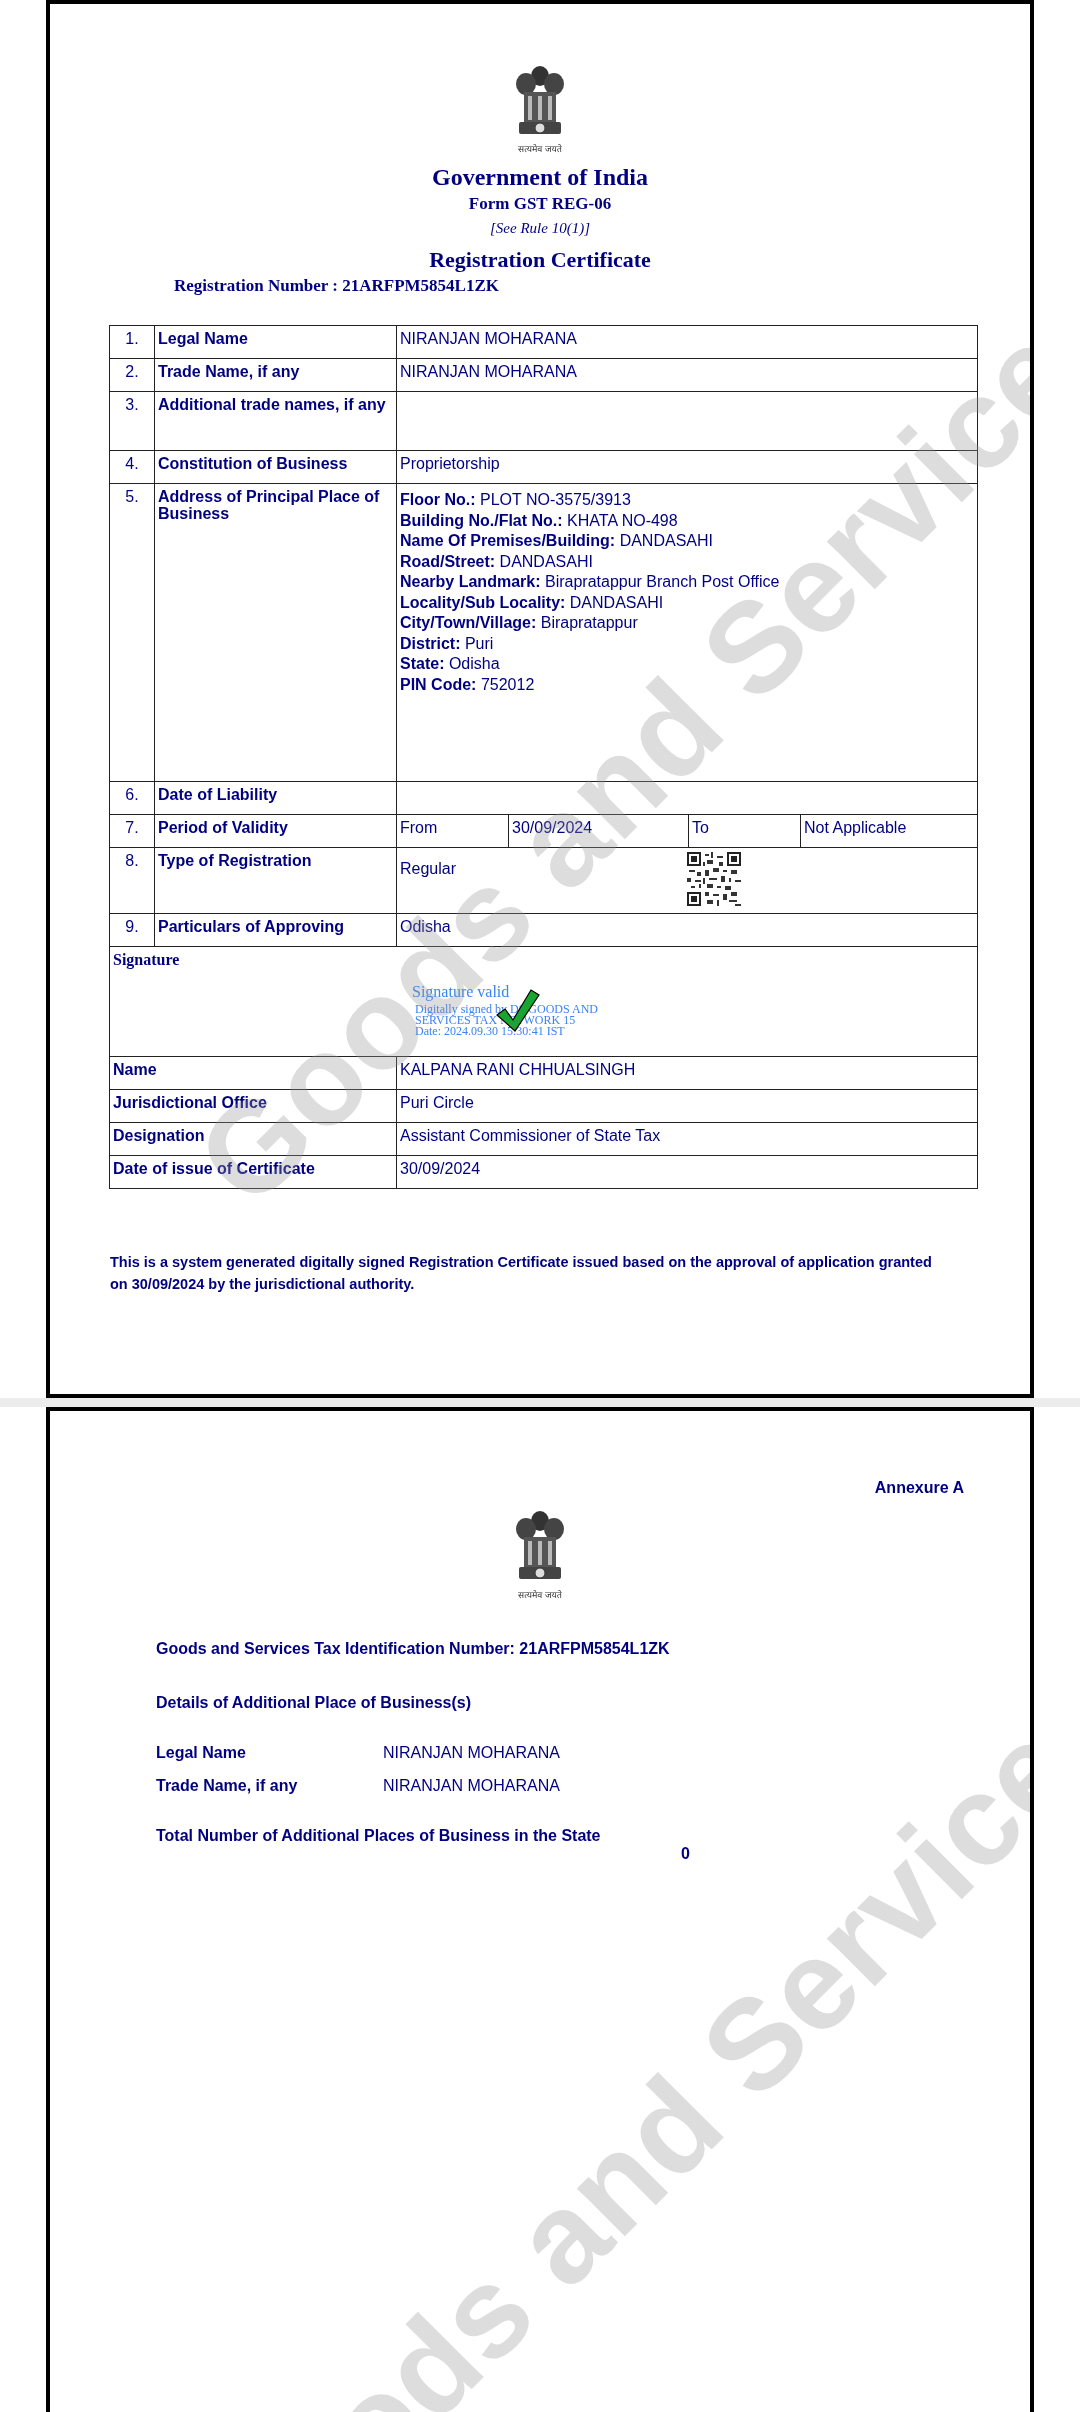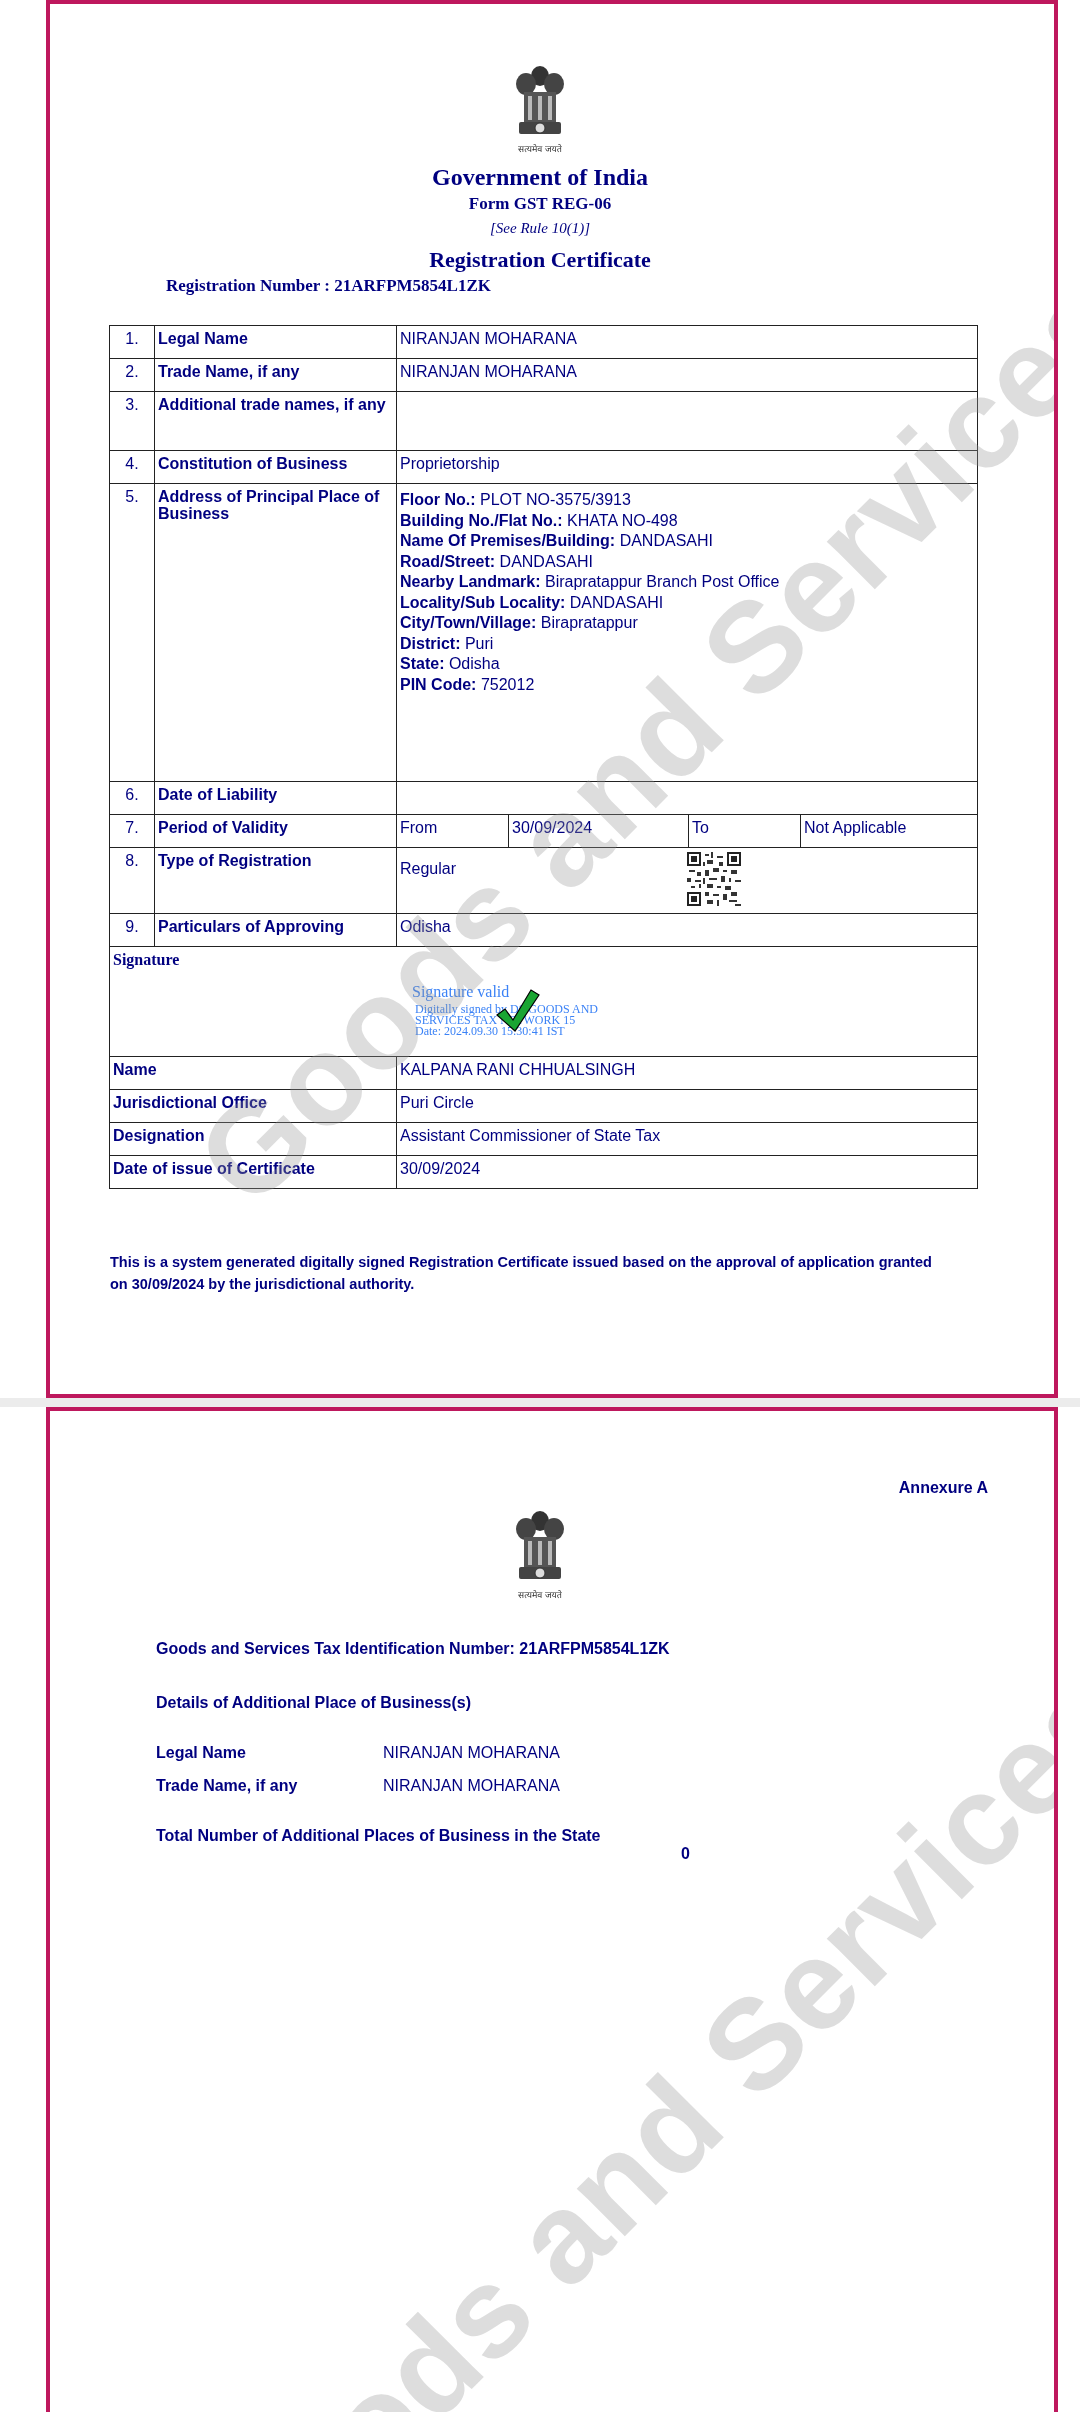--- a/index.html
+++ b/index.html
@@ -1,18 +1,18 @@
 <!DOCTYPE html>
 <html><head>
 <meta charset="utf-8">
 <style>
   html, body { margin:0; padding:0; }
   body { width:1080px; height:2412px; background:#ffffff; position:relative; overflow:hidden;
          font-family:"Liberation Sans", sans-serif; color:#000080; }
-  .page { position:absolute; left:46px; width:980px; border:4px solid #be185d; background:#fff; box-sizing:content-box; overflow:hidden;padding-left:24px; }
+  .page { position:absolute; left:46px; width:980px; border:4px solid #000000; background:#fff; box-sizing:content-box; overflow:hidden; }
   #page1 { top:0; height:1390px; }
   #page2 { top:1407px; height:1010px; border-bottom:none; }
   .gap { position:absolute; left:0; width:1080px; top:1398px; height:9px; background:#ececec; }
   .abs { position:absolute; }
   .serif { font-family:"Liberation Serif", serif; font-weight:bold; }
   .center { text-align:center; width:980px; left:0; }
   .watermark { position:absolute; font-family:"Liberation Sans", sans-serif; font-weight:bold; color:rgba(150,150,150,0.32);
                font-size:128px; white-space:nowrap; transform-origin:0 0; transform:rotate(-45deg); pointer-events:none; z-index:5; letter-spacing:1px; }
   table.cert { position:absolute; left:59px; top:321px; width:869px; border-collapse:collapse; font-size:16px; z-index:1; }
   table.cert td { border:1.5px solid #222; padding:4px 3px; vertical-align:top; color:#000080; line-height:17px; }
@@ -42,21 +42,21 @@
     <rect x="38" y="34" width="4" height="24" fill="#bbb"></rect>
     <rect x="9" y="60" width="42" height="12" rx="2" fill="#444"></rect>
     <circle cx="30" cy="66" r="5" fill="#ddd" stroke="#333"></circle>
   </svg>
   <div class="abs center" style="top:138px; font-size:9px; color:#333;">सत्यमेव जयते</div>
 
   <div class="abs center serif" style="top:160px; font-size:24px;">Government of India</div>
   <div class="abs center serif" style="top:190px; font-size:17px;">Form GST REG-06</div>
   <div class="abs center" style="top:216px; font-size:15px; font-family:'Liberation Serif', serif; font-style:italic;">[See Rule 10(1)]</div>
   <div class="abs center serif" style="top:243px; font-size:22px;">Registration Certificate</div>
-  <div class="abs serif" style="left:116px; top:272px; font-size:17px;">Registration Number : 21ARFPM5854L1ZK</div>
+  <div class="abs serif" style="left:124px; top:272px; font-size:17px;">Registration Number : 21ARFPM5854L1ZK</div>
 
   <table class="cert">
     <tbody>
         <tr style="height:33px;">
       <td class="num">1.</td>
       <td class="lbl">Legal Name</td>
       <td colspan="4">NIRANJAN MOHARANA</td>
     </tr>
     <tr style="height:33px;">
       <td class="num">2.</td>

